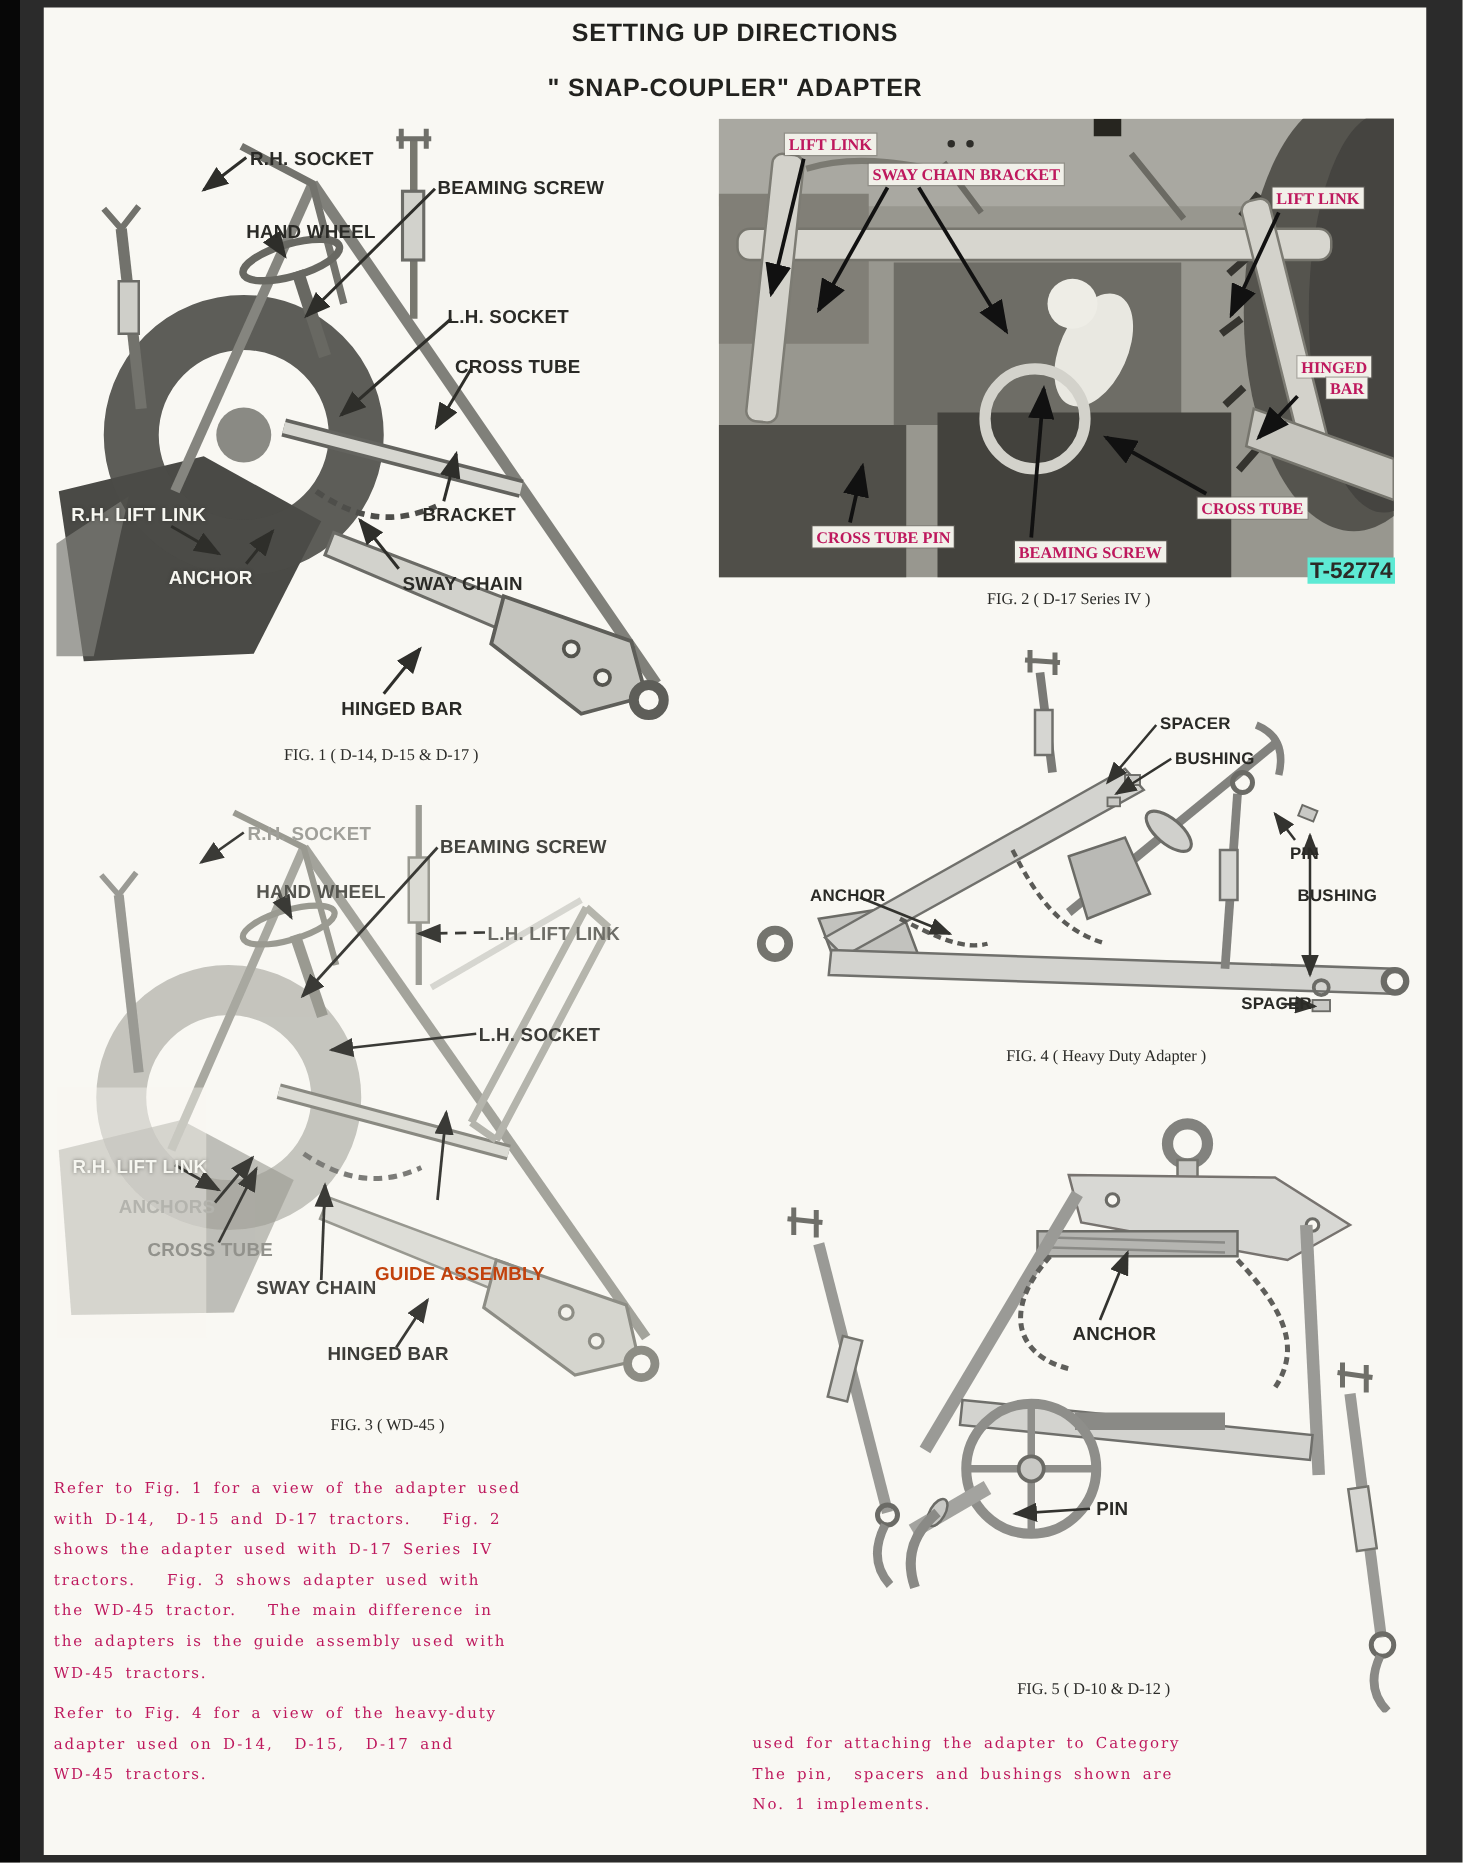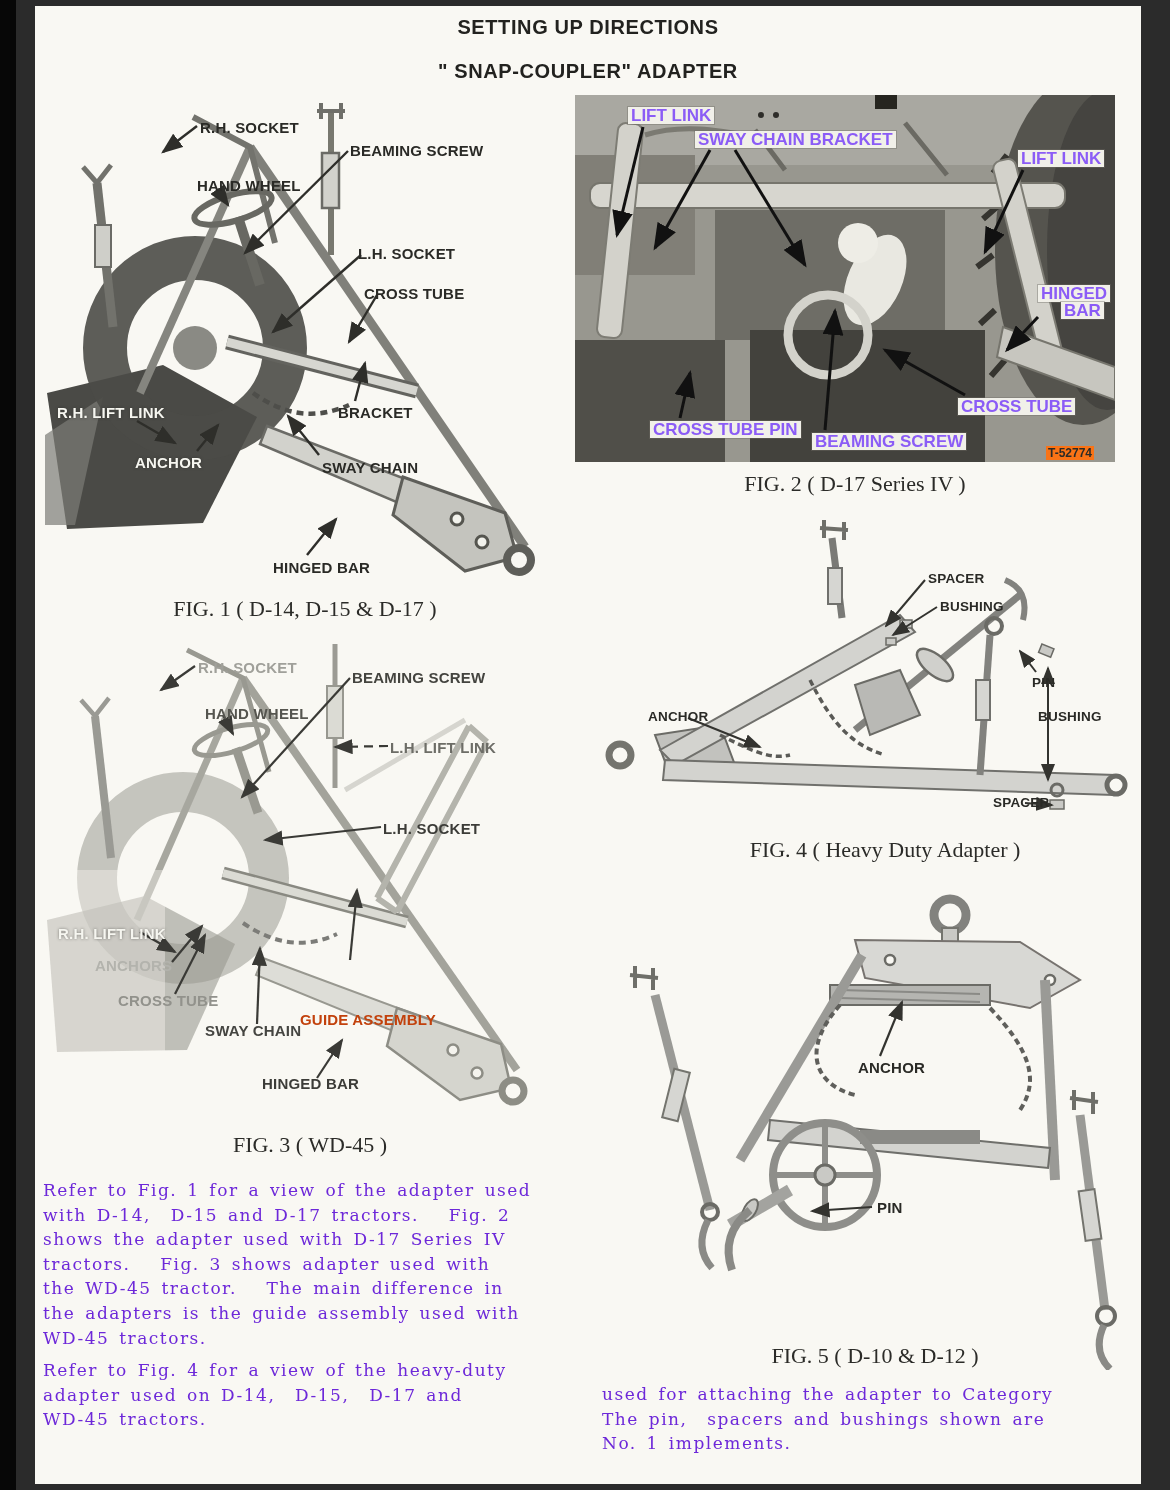--- a/index.html
+++ b/index.html
@@ -21,35 +21,35 @@
   .subtitle{top:54px;}
   figure{margin:0;}
   .fig-svg{position:absolute;}
   .lbl{
     position:absolute;font-family:"Liberation Sans",sans-serif;font-weight:bold;
     font-size:15px;letter-spacing:.2px;color:#2a2a26;white-space:nowrap;
   }
   .lbl.sm{font-size:13.5px;text-align:center;}
   .lbl.white{color:#f6f6f0;text-shadow:0 0 3px rgba(40,40,36,.55);}
   .chip{
-    position:absolute;font-family:Liberation Sans, sans-serif;font-weight:bold;
-    font-size:17px;line-height:17px;color:#8b5cf6;background:#f1f0e9;
+    position:absolute;font-family:Liberation Serif, serif;font-weight:bold;
+    font-size:13px;line-height:17px;color:#be185d;background:#f1f0e9;
     padding:0 3px;white-space:nowrap;box-shadow:0 0 0 1px rgba(110,108,100,.4);
   }
   .photo-code{
     position:absolute;font-family:"Liberation Sans",sans-serif;font-weight:bold;
-    font-size:12px;color:#2b2b27;background:#f97316;padding:0 2px;white-space:nowrap;
+    font-size:18px;color:#2b2b27;background:#5eead4;padding:0 2px;white-space:nowrap;
   }
   .caption{
-    position:absolute;font-family:"Liberation Serif",serif;font-size:22px;
+    position:absolute;font-family:"Liberation Serif",serif;font-size:13px;
     color:#2b2b28;text-align:center;white-space:nowrap;
   }
   .para{
-    position:absolute;font-family:"DejaVu Serif",serif;font-size:17px;
-    color:#6d28d9;letter-spacing:1.5px;word-spacing:3px;
+    position:absolute;font-family:"DejaVu Serif",serif;font-size:12px;
+    color:#be185d;letter-spacing:1.5px;word-spacing:3px;
   }
   .para div{white-space:pre;line-height:24.6px;height:24.6px;}
 </style>
 </head>
 <body>
 
 <div class="edge-left"></div>
 
 <div class="paper">
 

